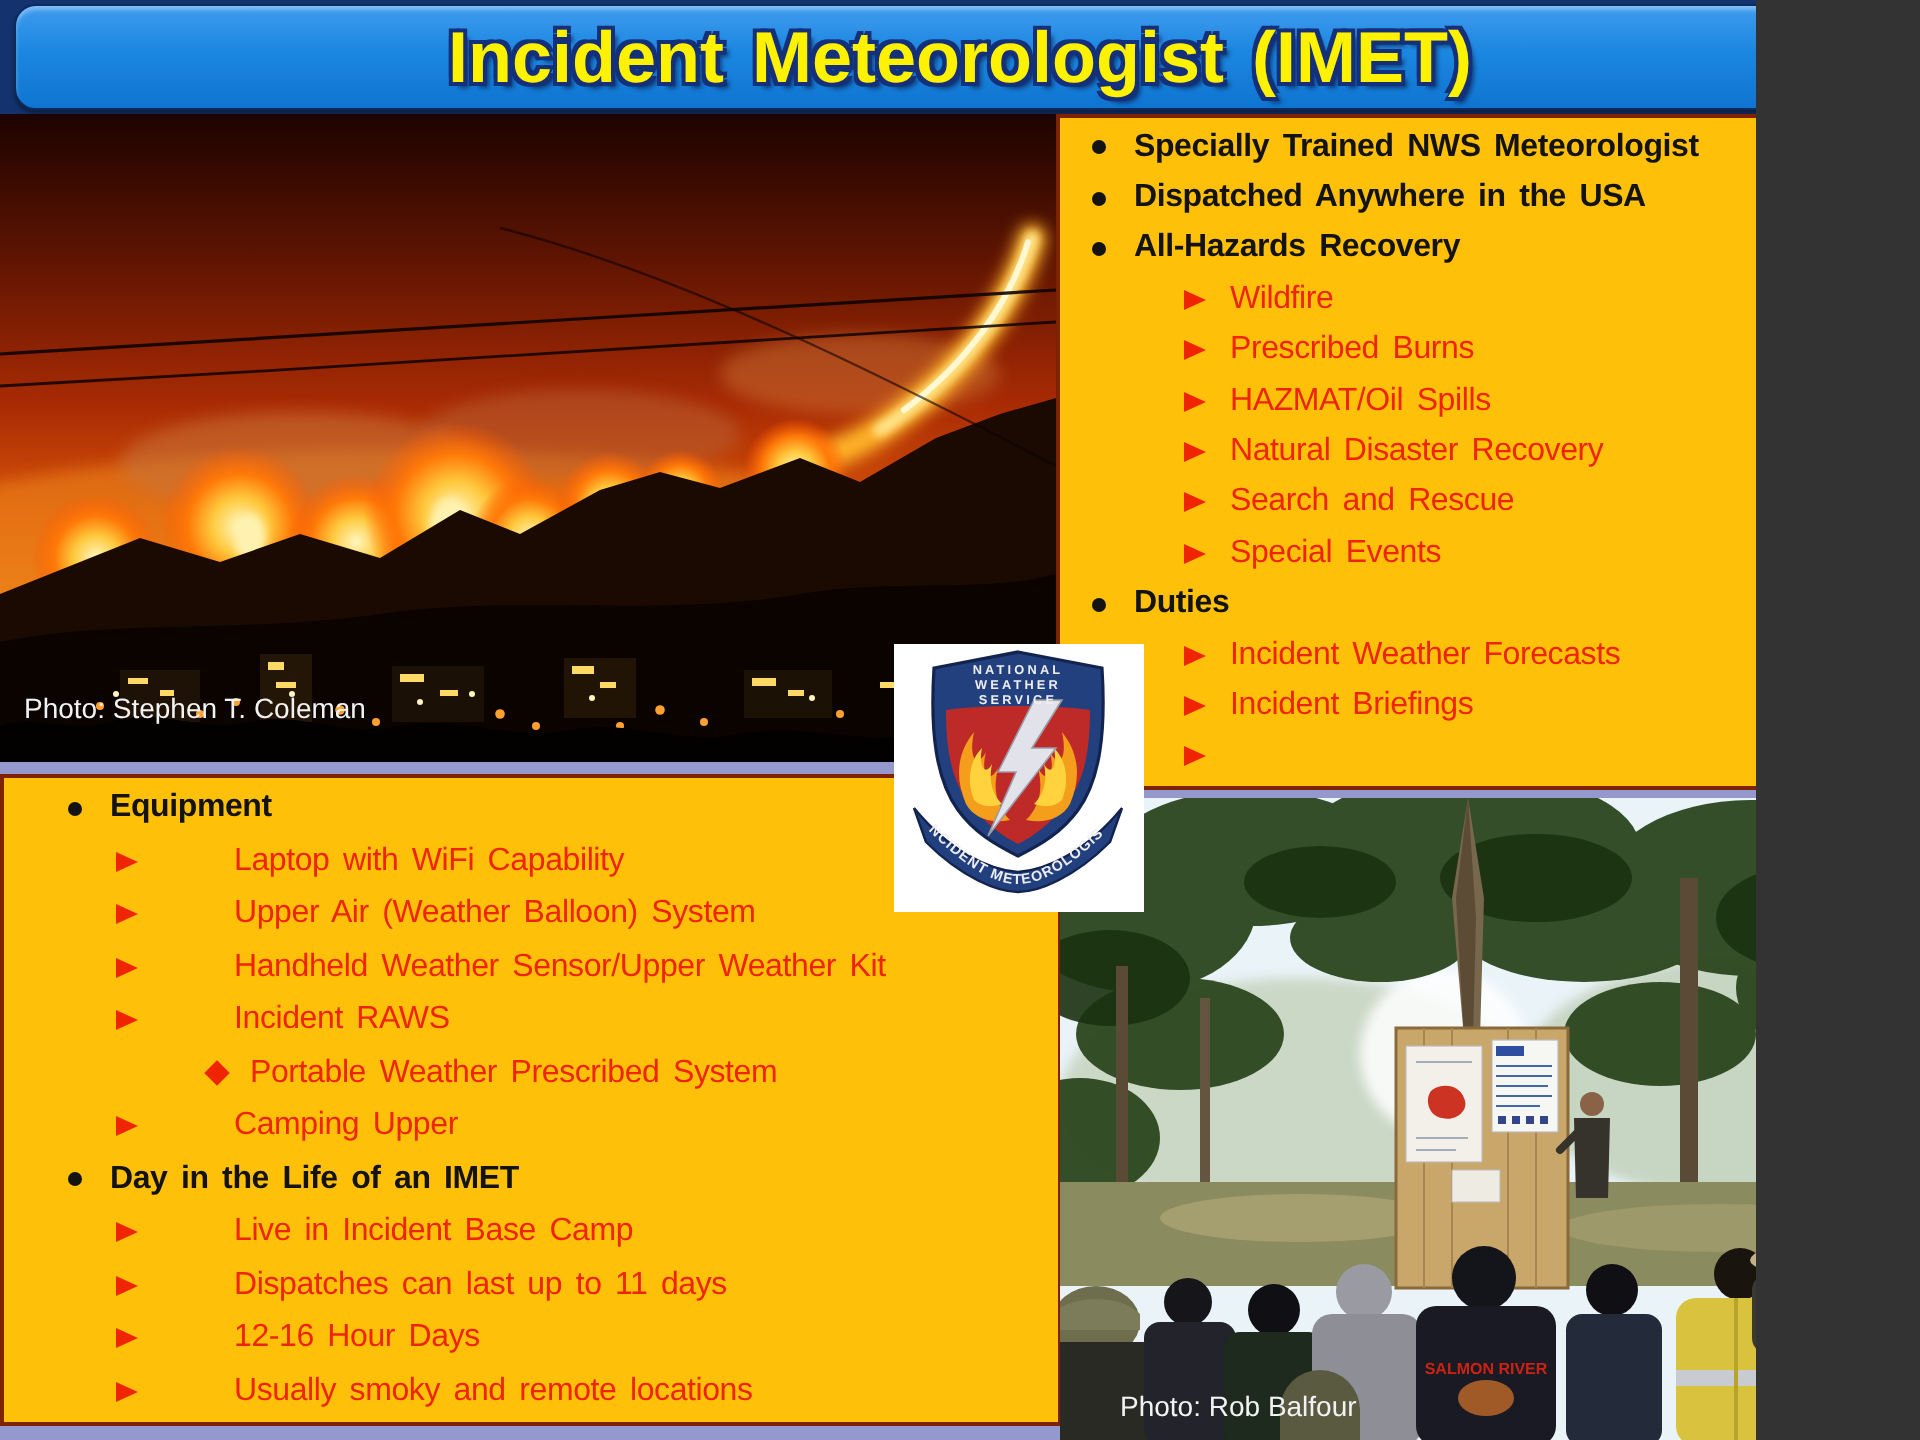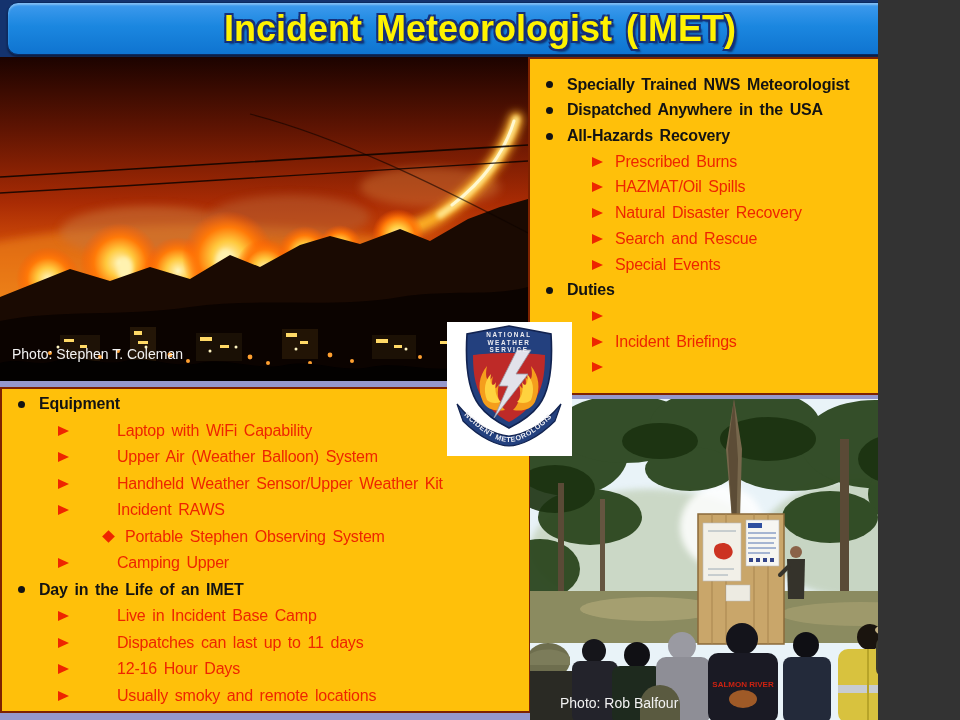--- a/index.html
+++ b/index.html
@@ -31,21 +31,21 @@
     display:flex;flex-direction:column;justify-content:center;box-sizing:border-box;
   }
   .right-panel{left:528px;top:57px;width:420px;height:338px;padding:2px 2px 2px 4px;}
   .left-panel{left:0;top:387px;width:531px;height:326px;padding:2px 0;}
   .item{display:flex;align-items:center;height:25.7px;white-space:nowrap;}
   .left-panel .item{height:26.7px;}
   .item-text{font-size:16px;color:#EE2500;word-spacing:2.5px;letter-spacing:-0.2px;}
   .lvl1 .item-text{font-weight:bold;color:#131313;}
   .right-panel .lvl1{padding-left:12px;}
   .right-panel .lvl2{padding-left:58px;}
-  .left-panel .lvl1{padding-left:16px;}
+  .left-panel .lvl1{padding-left:32px;}
   .left-panel .lvl2{padding-left:56px;gap:36px;}
   .left-panel .lvl3{padding-left:102px;}
   .marker{flex:0 0 auto;}
   .lvl1 .marker{width:7px;height:7px;border-radius:50%;background:#131313;margin-right:14px;}
   .lvl2 .marker{width:0;height:0;border-left:11px solid #EE2500;border-top:5.5px solid transparent;border-bottom:5.5px solid transparent;margin-right:12px;}
   .lvl3 .marker{width:9px;height:9px;background:#EE2500;transform:rotate(45deg);margin-right:12px;}
   
   .badge-box{position:absolute;left:447px;top:322px;width:125px;height:134px;background:#FFFFFF;z-index:5;}
   .credit{font-size:14px;fill:#F2F2F2;font-family:"Liberation Sans","DejaVu Sans",sans-serif;}
 </style>
@@ -173,20 +173,24 @@
       <div class="item lvl1">
         <span class="marker"></span>
         <span class="item-text">Dispatched Anywhere in the USA</span>
       </div>
       <div class="item lvl1">
         <span class="marker"></span>
         <span class="item-text">All-Hazards Recovery</span>
       </div>
       <div class="item lvl2">
         <span class="marker"></span>
+        <span class="item-text">Wildfire</span>
+      </div>
+      <div class="item lvl2">
+        <span class="marker"></span>
         <span class="item-text">Prescribed Burns</span>
       </div>
       <div class="item lvl2">
         <span class="marker"></span>
         <span class="item-text">HAZMAT/Oil Spills</span>
       </div>
       <div class="item lvl2">
         <span class="marker"></span>
         <span class="item-text">Natural Disaster Recovery</span>
       </div>
@@ -197,20 +201,21 @@
       <div class="item lvl2">
         <span class="marker"></span>
         <span class="item-text">Special Events</span>
       </div>
       <div class="item lvl1">
         <span class="marker"></span>
         <span class="item-text">Duties</span>
       </div>
       <div class="item lvl2">
         <span class="marker"></span>
+        <span class="item-text">Incident Weather Forecasts</span>
       </div>
       <div class="item lvl2">
         <span class="marker"></span>
         <span class="item-text">Incident Briefings</span>
       </div>
       <div class="item lvl2">
         <span class="marker"></span>
       </div>
     </div>
 
@@ -231,21 +236,21 @@
       <div class="item lvl2">
         <span class="marker"></span>
         <span class="item-text">Handheld Weather Sensor/Upper Weather Kit</span>
       </div>
       <div class="item lvl2">
         <span class="marker"></span>
         <span class="item-text">Incident RAWS</span>
       </div>
       <div class="item lvl3">
         <span class="marker"></span>
-        <span class="item-text">Portable Stephen Observing System</span>
+        <span class="item-text">Portable Weather Prescribed System</span>
       </div>
       <div class="item lvl2">
         <span class="marker"></span>
         <span class="item-text">Camping Upper</span>
       </div>
       <div class="item lvl1">
         <span class="marker"></span>
         <span class="item-text">Day in the Life of an IMET</span>
       </div>
       <div class="item lvl2">

